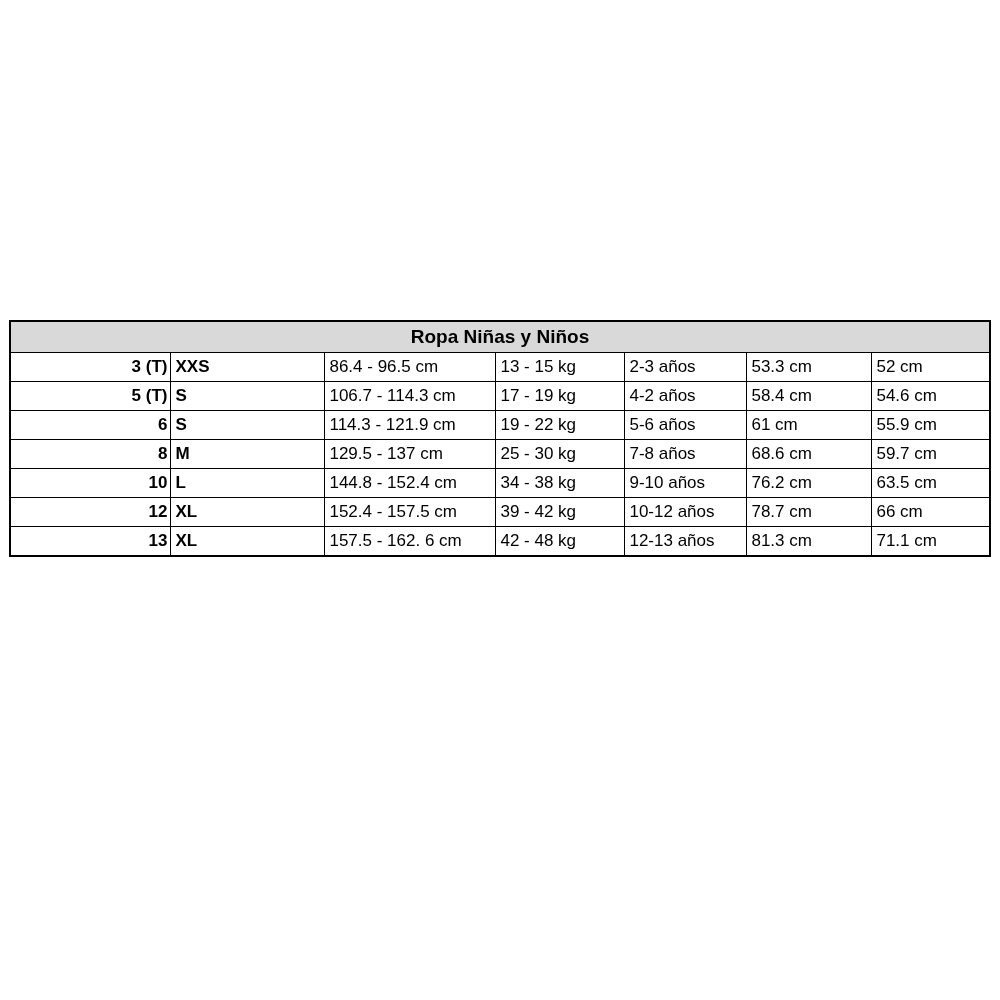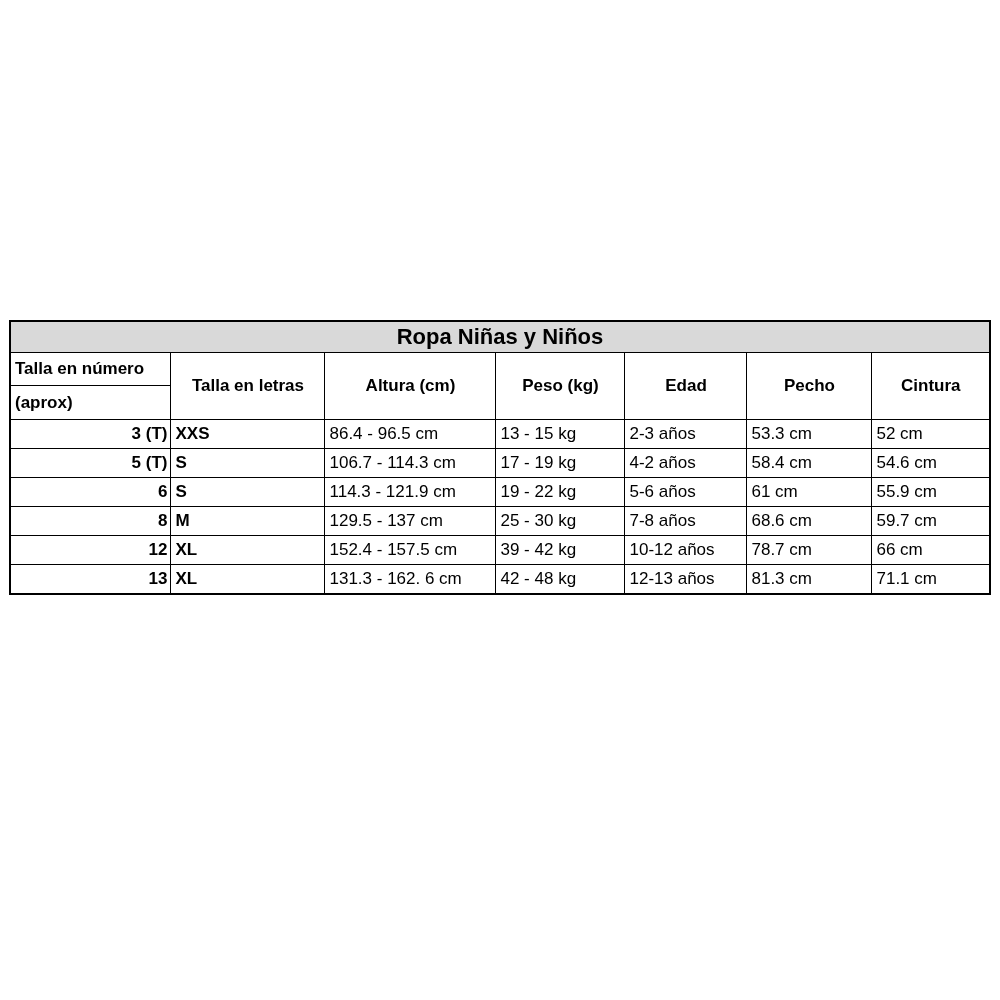--- a/index.html
+++ b/index.html
@@ -26,21 +26,21 @@
   table.size-chart td,
   table.size-chart th {
     border: 1px solid #000000;
     overflow: hidden;
     white-space: nowrap;
   }
   
   th.title-cell {
     background: #d9d9d9;
     font-weight: bold;
-    font-size: 22px;
+    font-size: 19px;
     text-align: center;
     height: 30px;
     padding: 0 4px;
   }
   
   th.hdr {
     font-weight: bold;
     font-size: 17px;
     text-align: center;
     vertical-align: middle;
@@ -97,32 +97,20 @@
       <col style="width:171px">
       <col style="width:129px">
       <col style="width:122px">
       <col style="width:125px">
       <col style="width:118px">
     </colgroup>
     <thead>
       <tr>
         <th class="title-cell" colspan="7">Ropa Niñas y Niños</th>
       </tr>
-      <tr>
-        <th class="hdr-split">
-          <div class="hdr-split-top">Talla en número</div>
-          <div class="hdr-split-bottom">(aprox)</div>
-        </th>
-        <th class="hdr">Talla en letras</th>
-        <th class="hdr">Altura (cm)</th>
-        <th class="hdr">Peso (kg)</th>
-        <th class="hdr">Edad</th>
-        <th class="hdr">Pecho</th>
-        <th class="hdr">Cintura</th>
-      </tr>
     </thead>
     <tbody>
       <tr>
         <td class="cell cell-num">3 (T)</td>
         <td class="cell cell-letters">XXS</td>
         <td class="cell">86.4 - 96.5 cm</td>
         <td class="cell">13 - 15 kg</td>
         <td class="cell">2-3 años</td>
         <td class="cell">53.3 cm</td>
         <td class="cell">52 cm</td>
@@ -148,32 +136,41 @@
       <tr>
         <td class="cell cell-num">8</td>
         <td class="cell cell-letters">M</td>
         <td class="cell">129.5 - 137 cm</td>
         <td class="cell">25 - 30 kg</td>
         <td class="cell">7-8 años</td>
         <td class="cell">68.6 cm</td>
         <td class="cell">59.7 cm</td>
       </tr>
       <tr>
+        <td class="cell cell-num">10</td>
+        <td class="cell cell-letters">L</td>
+        <td class="cell">144.8 - 152.4 cm</td>
+        <td class="cell">34 - 38 kg</td>
+        <td class="cell">9-10 años</td>
+        <td class="cell">76.2 cm</td>
+        <td class="cell">63.5 cm</td>
+      </tr>
+      <tr>
         <td class="cell cell-num">12</td>
         <td class="cell cell-letters">XL</td>
         <td class="cell">152.4 - 157.5 cm</td>
         <td class="cell">39 - 42 kg</td>
         <td class="cell">10-12 años</td>
         <td class="cell">78.7 cm</td>
         <td class="cell">66 cm</td>
       </tr>
       <tr>
         <td class="cell cell-num">13</td>
         <td class="cell cell-letters">XL</td>
-        <td class="cell">131.3 - 162. 6 cm</td>
+        <td class="cell">157.5 - 162. 6 cm</td>
         <td class="cell">42 - 48 kg</td>
         <td class="cell">12-13 años</td>
         <td class="cell">81.3 cm</td>
         <td class="cell">71.1 cm</td>
       </tr>
     </tbody>
   </table>
 </div>
 
 </body></html>

